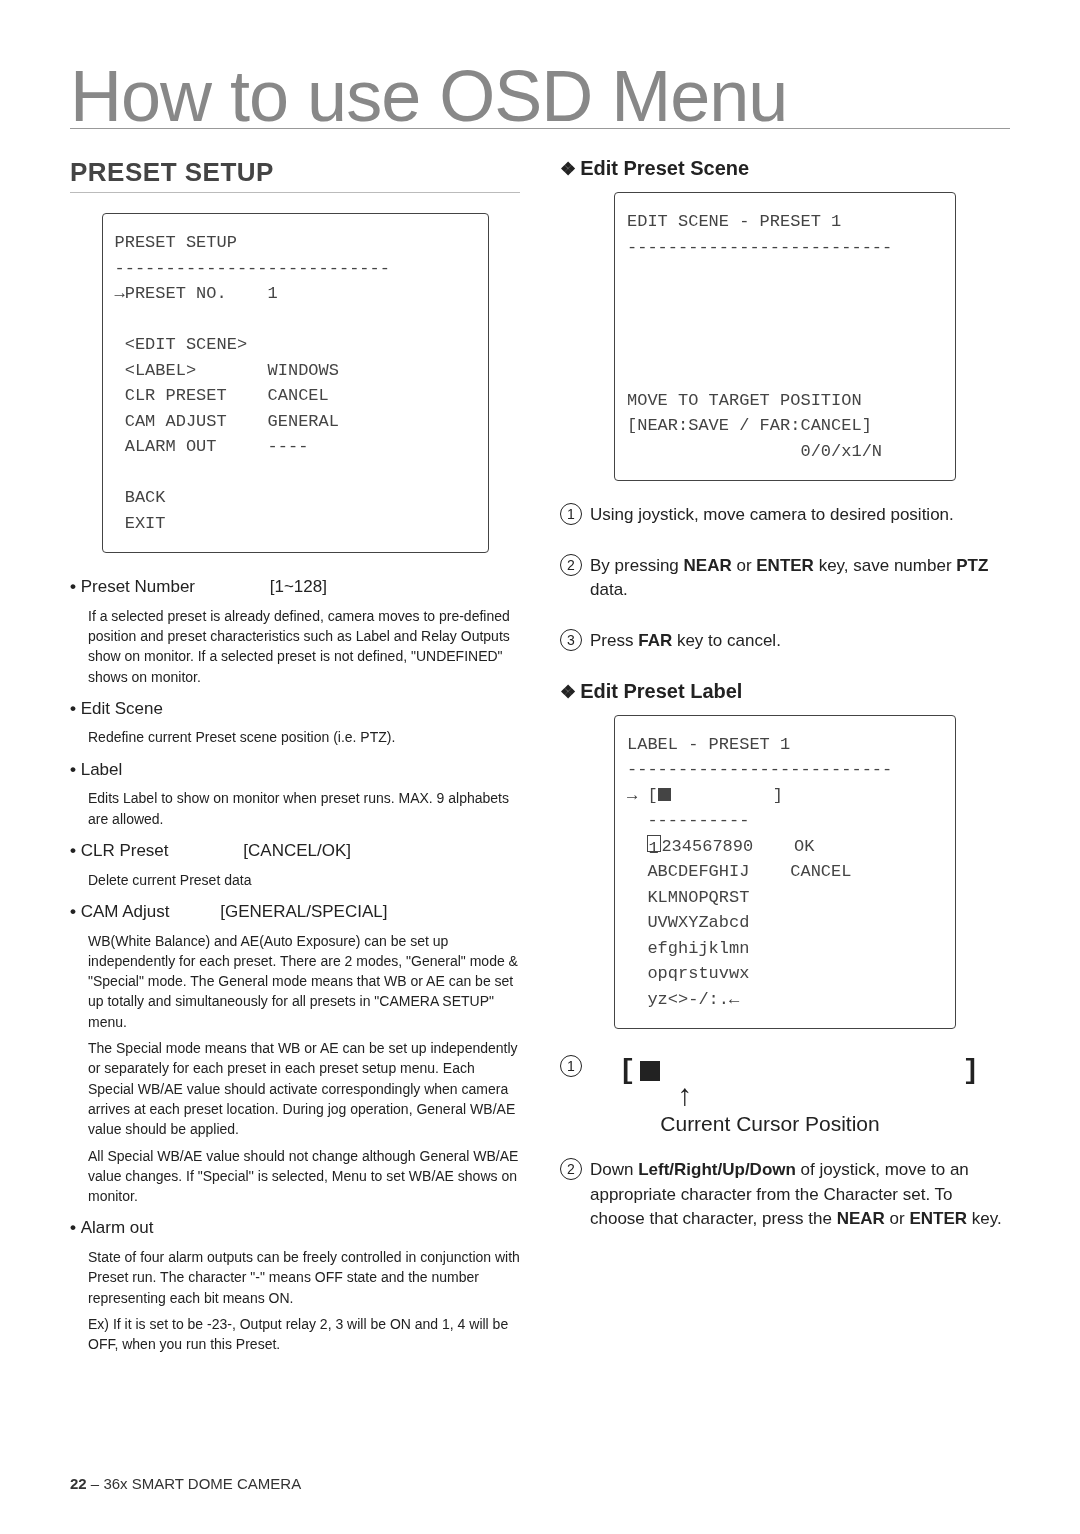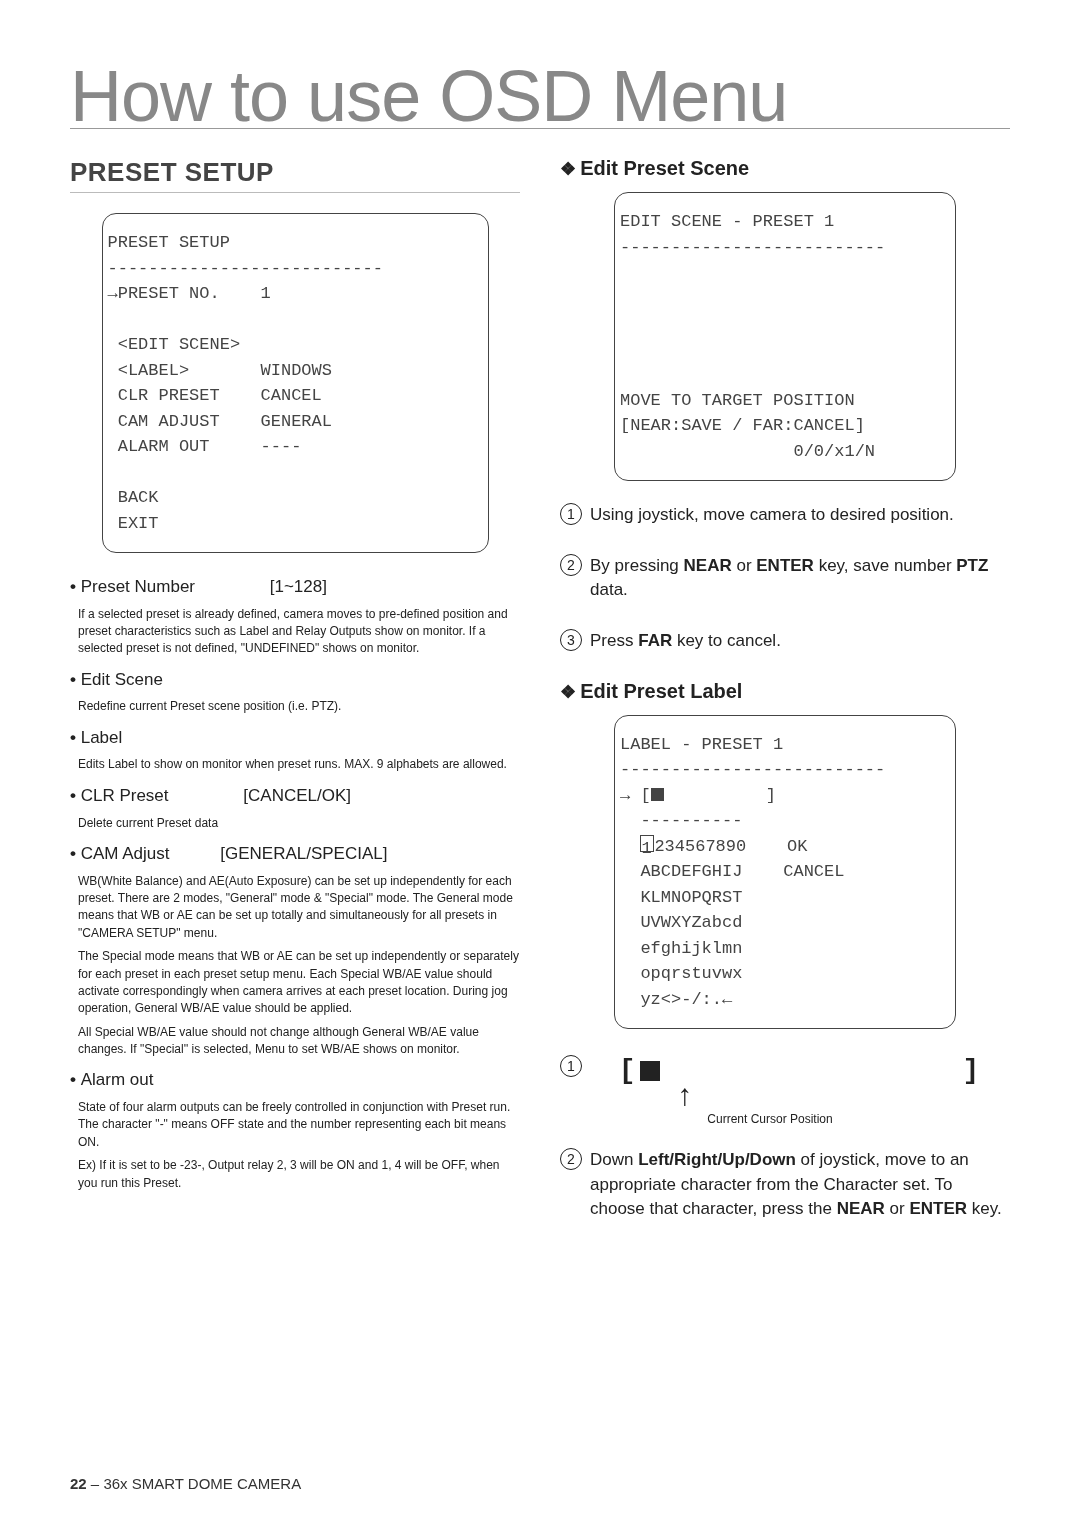--- a/index.html
+++ b/index.html
@@ -52,22 +52,22 @@
     font-weight: 700;
     color: #222;
     margin: 0 0 12px 0;
   }
   .sub-heading .diamond {
     font-size: 18px;
     margin-right: 4px;
   }
   .screen-box {
     border: 1.5px solid #444;
-    border-radius: 14px;
-    padding: 16px 5px;
+    border-radius: 4px;
+    padding: 16px 12px;
     font-family: "Courier New", monospace;
     font-size: 17px;
     line-height: 1.5;
     color: #444;
     white-space: pre;
     margin: 0 auto 22px auto;
     width: 86%;
     box-sizing: border-box;
   }
   .screen-box-narrow {
@@ -90,22 +90,22 @@
   ul.bullets > li .bval {
     display: inline-block;
     margin-left: 70px;
   }
   ul.bullets > li .bval-narrow {
     margin-left: 46px;
   }
   ul.bullets > li .desc,
   .desc {
     display: block;
-    margin: 6px 0 0 8px;
-    font-size: 12px;
+    margin: 6px 0 0 18px;
+    font-size: 14px;
     line-height: 1.45;
   }
   .desc + .desc { margin-top: 14px; }
   ol.steps {
     list-style: none;
     padding: 0;
     margin: 0;
   }
   ol.steps > li {
     position: relative;
@@ -146,21 +146,21 @@
     margin: 0 2px;
   }
   .cursor-figure .arrow {
     font-size: 30px;
     line-height: 1;
     margin-left: -230px;
     margin-top: -4px;
   }
   .cursor-figure .caption {
     font-family: Arial, sans-serif;
-    font-size: 12px;
+    font-size: 21px;
     font-weight: 400;
     margin-left: -60px;
   }
   .footer {
     position: absolute;
     bottom: 42px;
     left: 70px;
     font-size: 15px;
     color: #333;
   }

